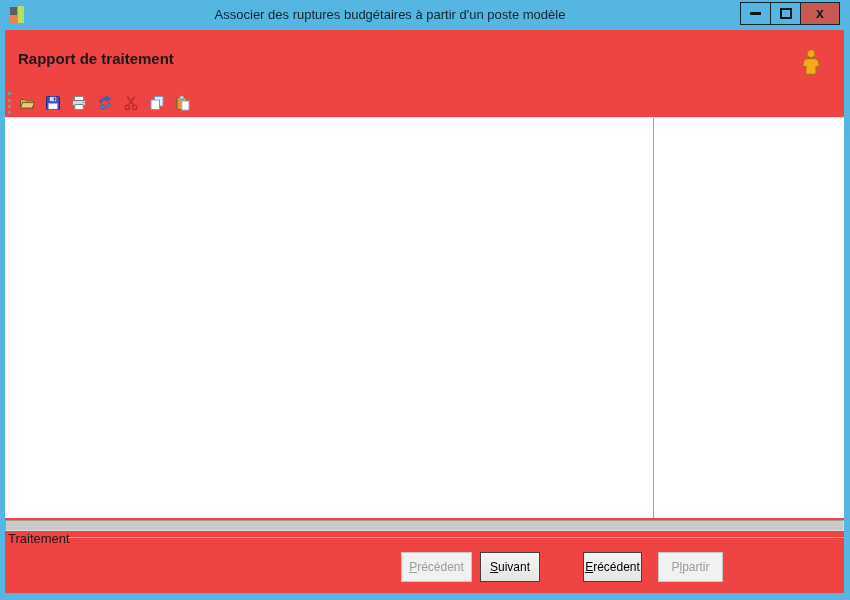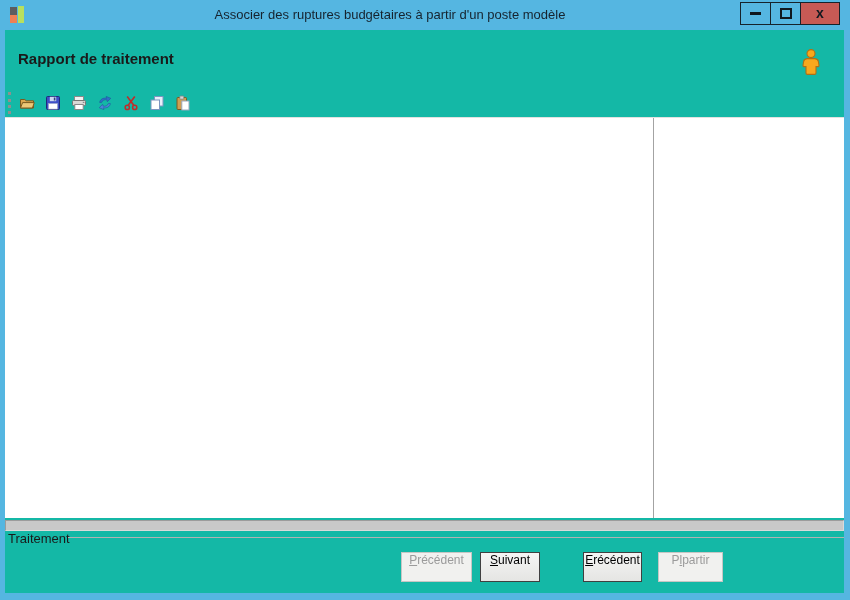--- a/index.html
+++ b/index.html
@@ -25,21 +25,21 @@
     border-left:1px solid #16222b;cursor:pointer;background:transparent;
   }
   .ctrl:first-child{border-left:none;}
   .ctrl.close{width:38px;background:#c75a55;}
   .glyph-min{width:11px;height:3px;background:#10181f;}
   .glyph-max{width:8px;height:7px;border:2px solid #10181f;background:transparent;}
   .glyph-close{font-weight:bold;font-size:14px;color:#10181f;line-height:1;transform:translateY(-1px);}
   
   .client{
     position:absolute;left:5px;top:30px;width:839px;height:563px;
-    background:#14b8a6;
+    background:#ef4444;
   }
   .header-title{
     position:absolute;left:13px;top:20px;
     font-size:15px;font-weight:bold;color:#1a1a1a;
   }
   .person-icon{position:absolute;left:795px;top:18px;width:22px;height:28px;}
   
   .tb-handle{
     position:absolute;left:3px;top:62px;height:22px;width:0;
     border-left:3px dotted #8f8f8f;
@@ -71,21 +71,21 @@
   .groupbox-label{
     position:absolute;left:3px;top:501px;font-size:13px;color:#1a1a1a;
   }
   .groupbox-line{
     position:absolute;left:63px;top:507px;width:776px;height:1px;background:#b2b2b2;
   }
   
   .btn{
     position:absolute;top:522px;height:25px;box-sizing:border-box;
     font-family:"Liberation Sans",sans-serif;font-size:12px;
-    display:flex;align-items:flex-end;justify-content:center;
+    display:flex;align-items:center;justify-content:center;
     padding:14px;white-space:nowrap;
   }
   .btn.enabled{
     border:1px solid #404040;
     background:linear-gradient(#f5f5f4,#e5e5e3);
     color:#000000;cursor:pointer;
   }
   .btn.disabled{
     border:1px solid #c6c6c4;
     background:#f1f1ef;

